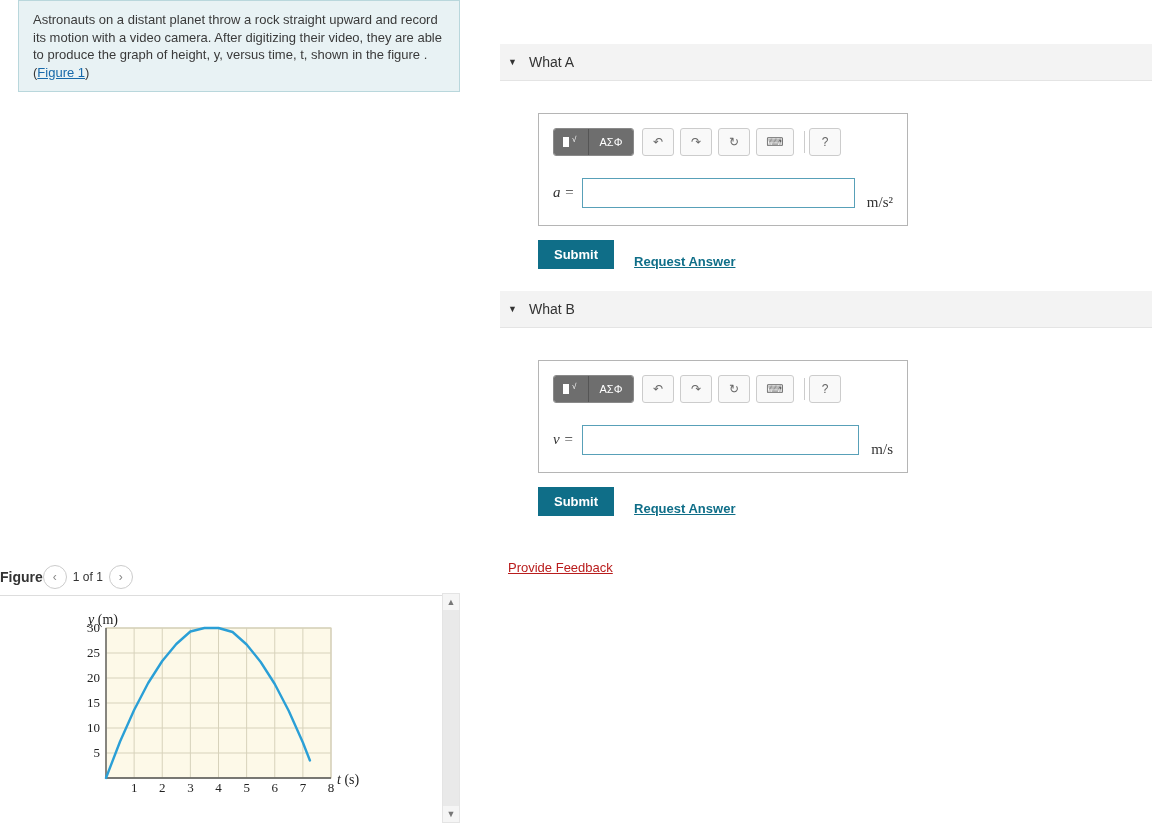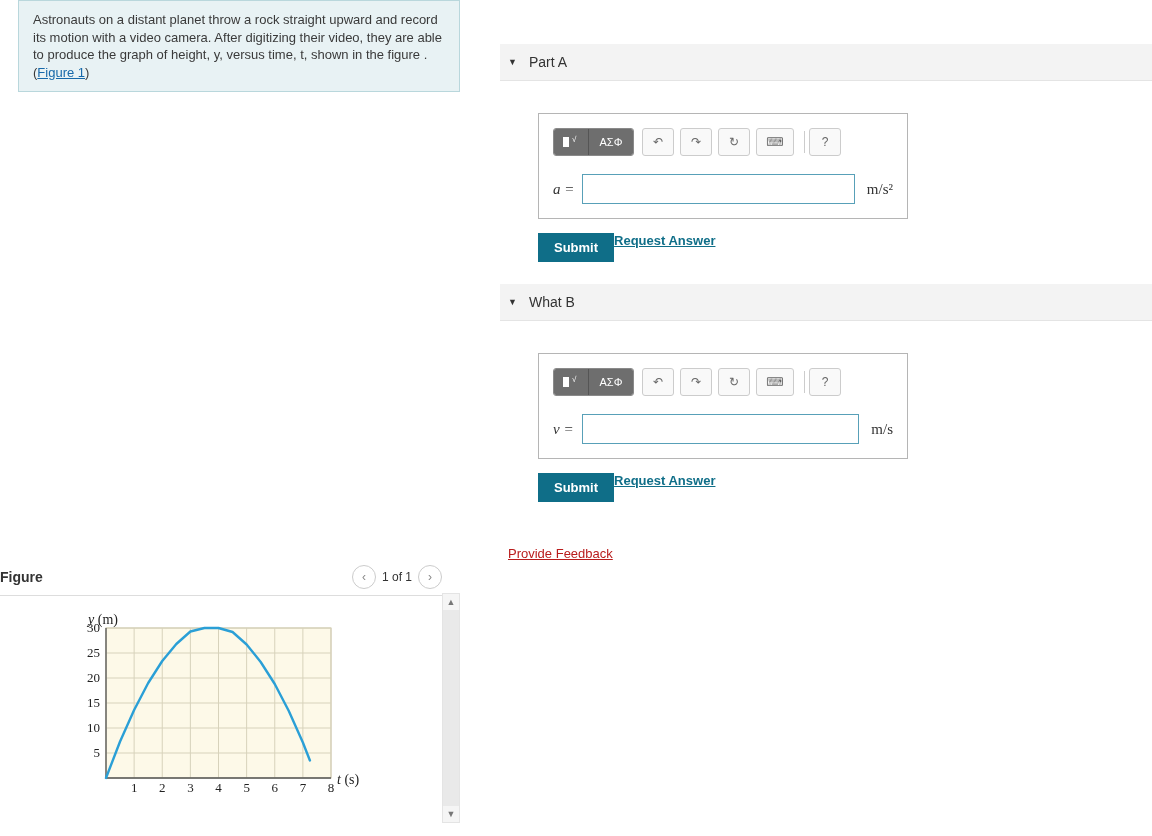--- a/index.html
+++ b/index.html
@@ -39,21 +39,21 @@
   
   .figure-section {
     position: absolute;
     left: 0;
     top: 565px;
     width: 460px;
   }
   .figure-header {
     display: flex;
     align-items: center;
-    justify-content: space-between;
+    justify-content: flex-start;
     padding-right: 18px;
   }
   .figure-title { font-weight: bold; font-size: 14px; color: #333; }
   .pager { display: flex; align-items: center; gap: 6px; font-size: 12px; color:#333;}
   .pager-btn {
     width: 22px; height: 22px; border-radius: 50%;
     border: 1px solid #ccc;
     display:flex;align-items:center;justify-content:center;
     color:#888;font-size:12px;
     user-select:none;
@@ -125,22 +125,22 @@
     border:1px solid #ccc;border-radius:3px;margin-right:6px;
     font-size:12px;
   }
   .tb-sep{width:1px;height:22px;background:#ccc;margin:0 4px;}
   .input-row{display:flex;align-items:center;margin-top:18px;}
   .input-lhs{font-style:italic;font-family:"Times New Roman",serif;font-size:15px;margin-right:8px;}
   .answer-input{
     flex:1;height:30px;border:1px solid #58a0b8;background:#fff;box-sizing:border-box;
     padding:4px 6px;font-size:13px;
   }
-  .units{font-family:"Times New Roman",serif;font-size:15px;margin-left:12px;}
-  .action-row{margin-top:14px;display:flex;align-items:flex-start;}
+  .units{font-family:"Times New Roman",serif;font-size:15px;margin-left:12px;margin-top:20px;}
+  .action-row{margin-top:14px;display:flex;align-items:flex-end;gap:20px;}
   .submit-btn{
     background:#0f6e88;color:#fff;border:none;padding:7px 16px;font-size:13px;font-weight:bold;
   }
   .request-link{color:#0f6e88;font-size:13px;font-weight:bold;}
   .feedback-link{color:#b91c1c;text-decoration:underline;font-size:13px;display:inline-block;margin-top:22px;margin-left:8px;}
 </style>
 </head>
 <body>
 
 <div class="wrap">
@@ -205,21 +205,21 @@
             <text x="265" y="174" font-family="Times New Roman,serif" font-size="14" fill="#222"><tspan font-style="italic">t</tspan> (s)</text>
           </svg>
       </div>
     </div>
   </div>
 
   <div class="right-col">
     
     <div class="part-header">
       <span class="part-toggle">▼</span>
-      <span style="font-weight:normal;">Part A</span>
+      <span style="font-weight:normal;">What A</span>
     </div>
     <div class="part-body">
       <div class="answer-box">
         <div class="toolbar">
           <div class="tb-group">
             <div class="tb-btn">
               <svg width="16" height="14" viewBox="0 0 16 14">
                   <rect x="0" y="2" width="6" height="10" fill="#fff"></rect>
                   <text x="9" y="7" font-size="8" fill="#fff">√</text>
                 </svg>

